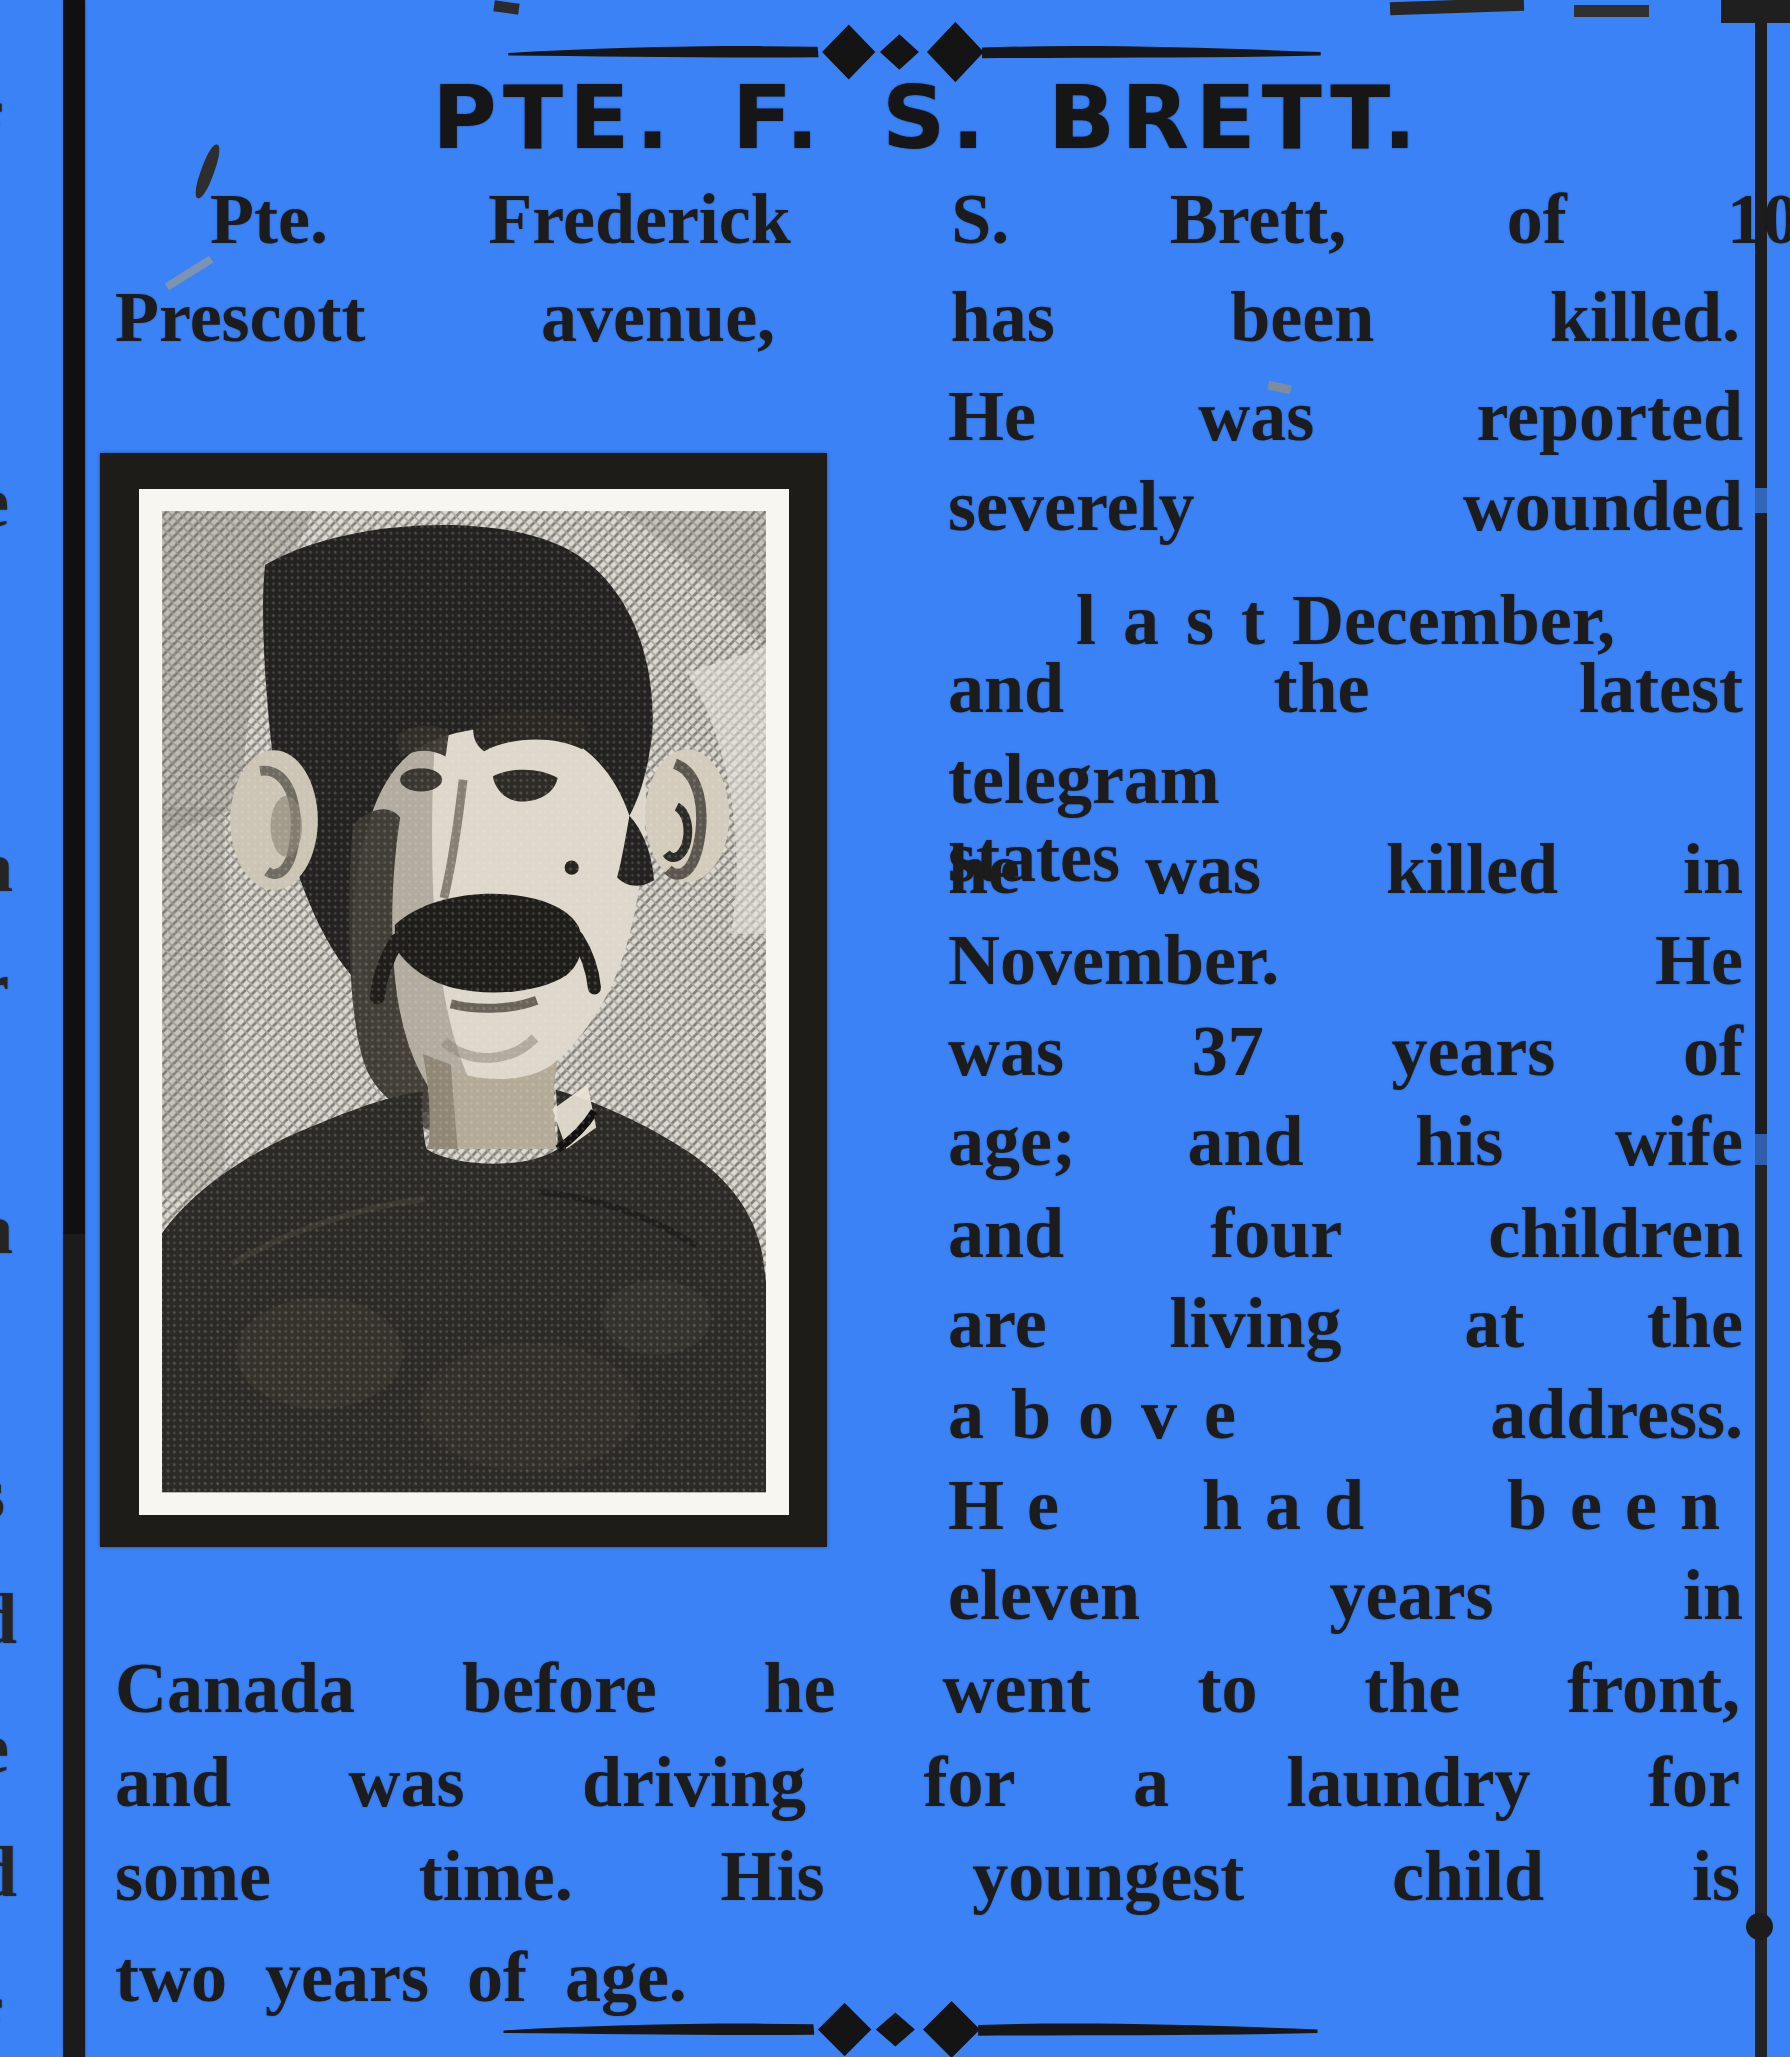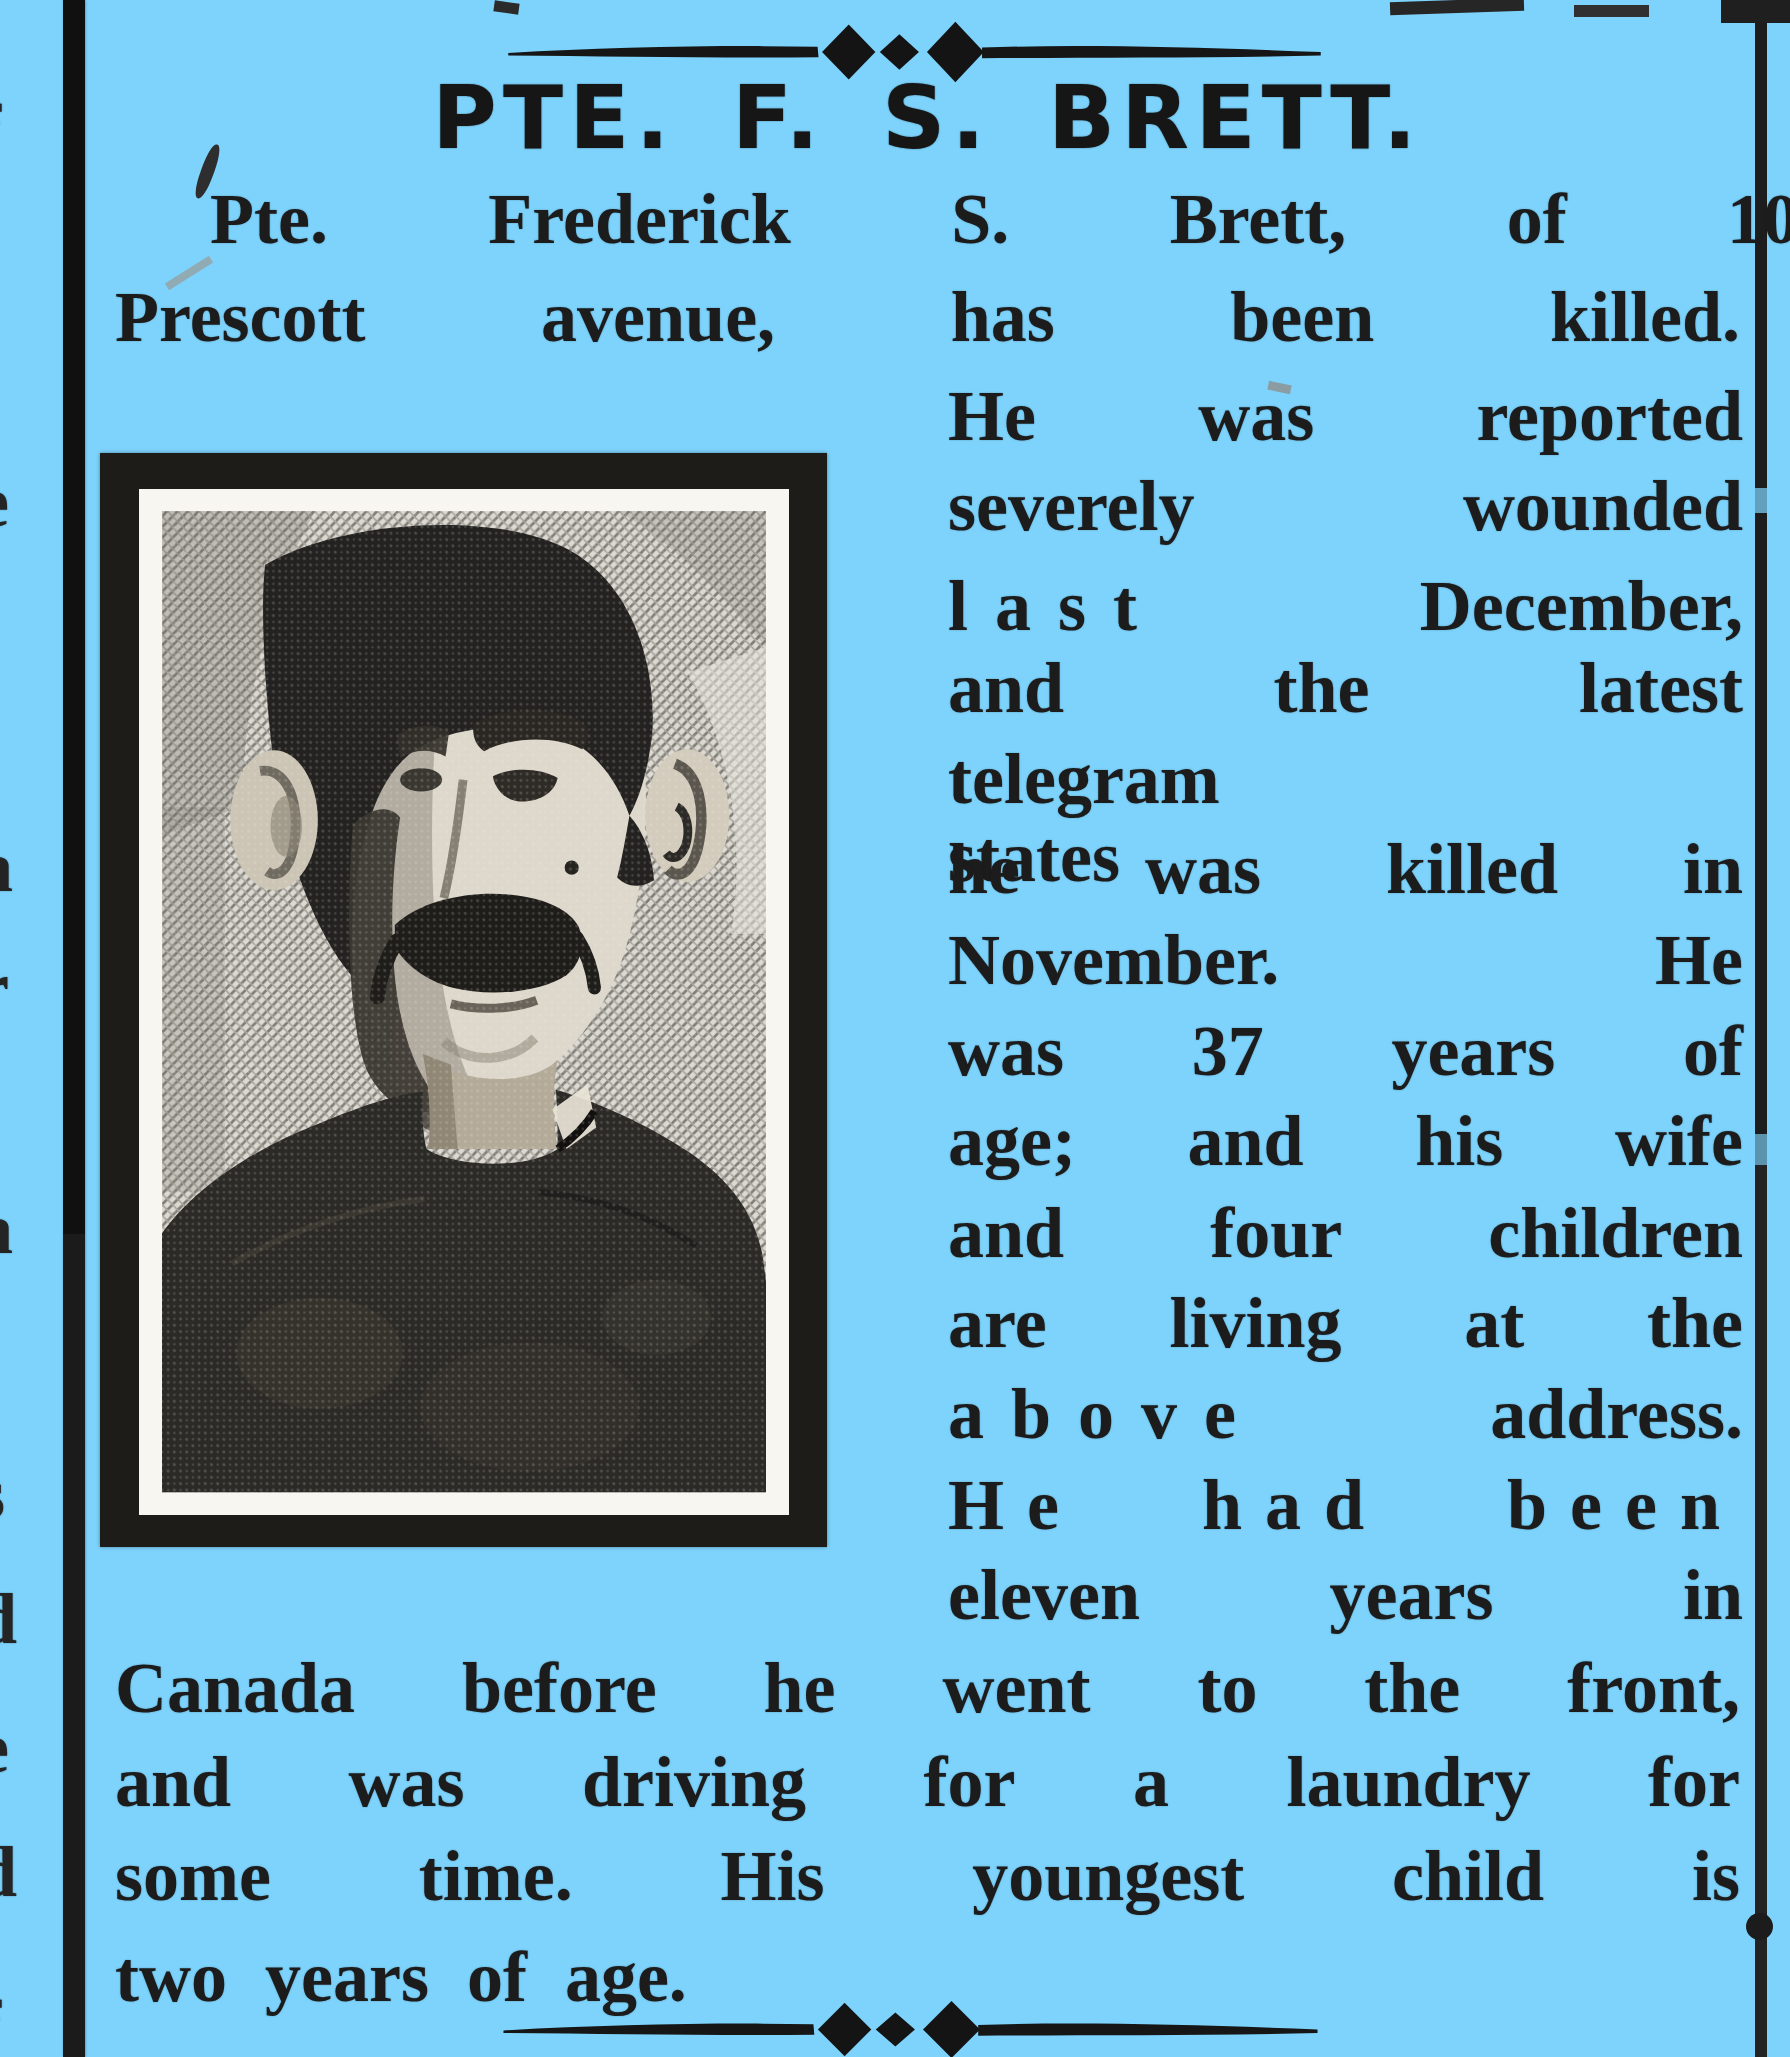--- a/index.html
+++ b/index.html
@@ -1,19 +1,19 @@
 <!DOCTYPE html>
 <html style="font-size:14.3px"><head>
 <meta charset="utf-8">
 <style>
   html,body{margin:0;padding:0;background:#777;}
   .page{
     position:relative;
     width:1790px;height:2057px;
-    background:#7dd3fc;
+    background:#3b82f6;
     overflow:hidden;
     font-family:"Liberation Serif", serif;
     color:#1b1b1b;
   }
   
   .rule-left{
     position:absolute;left:63px;top:0;width:21.5px;height:2057px;
     background:linear-gradient(to bottom,#101010 0 60%,#1b1b1b 60% 100%);
     box-shadow:0.9px 0 2.7px rgba(0,0,0,.45);
   }
@@ -212,21 +212,21 @@
       </div>
       <div class="line zone-right" style="top: 378px;">
         <span>He</span>
         <span>was</span>
         <span>reported</span>
       </div>
       <div class="line zone-right" style="top: 468px;">
         <span>severely</span>
         <span>wounded</span>
       </div>
-      <div class="line zone-right ls-first" style="top: 568px;">
+      <div class="line zone-right ls-first" style="top: 582px; justify-content: center;">
         <span>last</span>
         <span>December,</span>
       </div>
       <div class="line zone-right" style="top: 650px;">
         <span>and</span>
         <span>the</span>
         <span>latest</span>
       </div>
       <div class="line zone-right" style="top: 741px; flex-direction: column;">
         <span>telegram</span>

